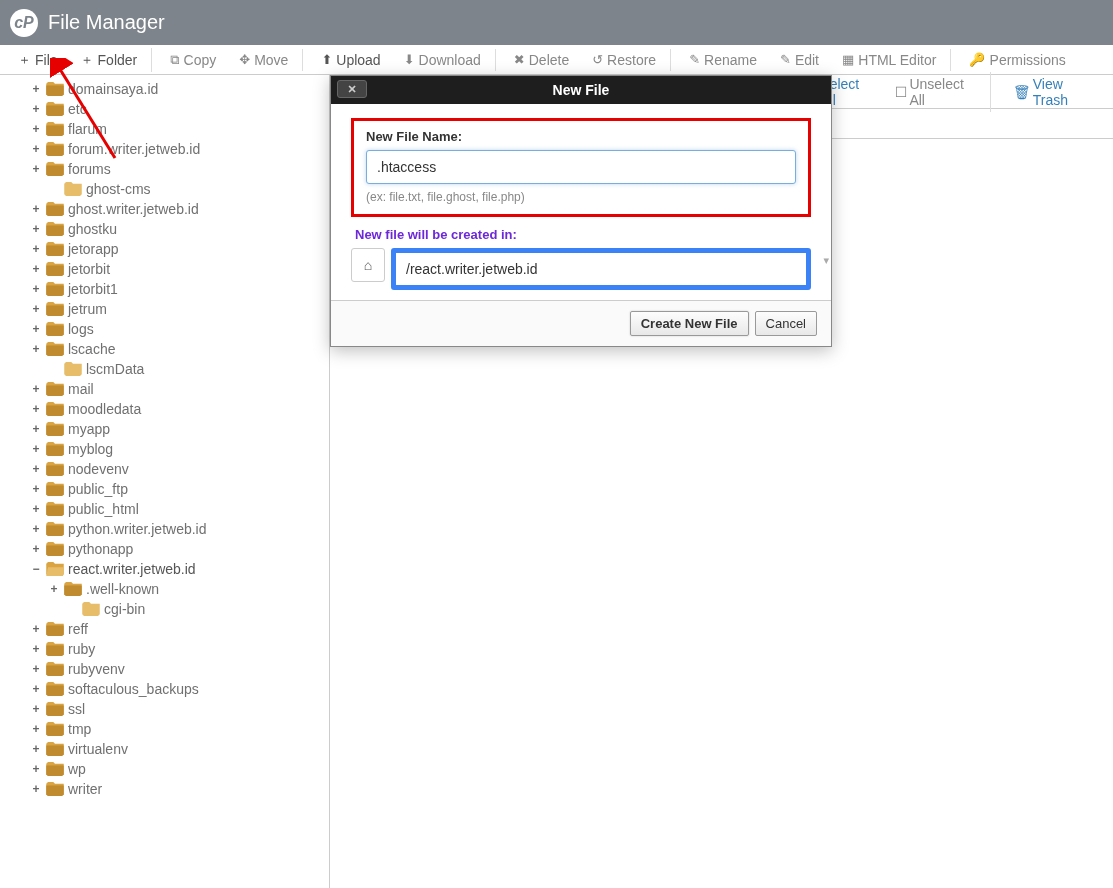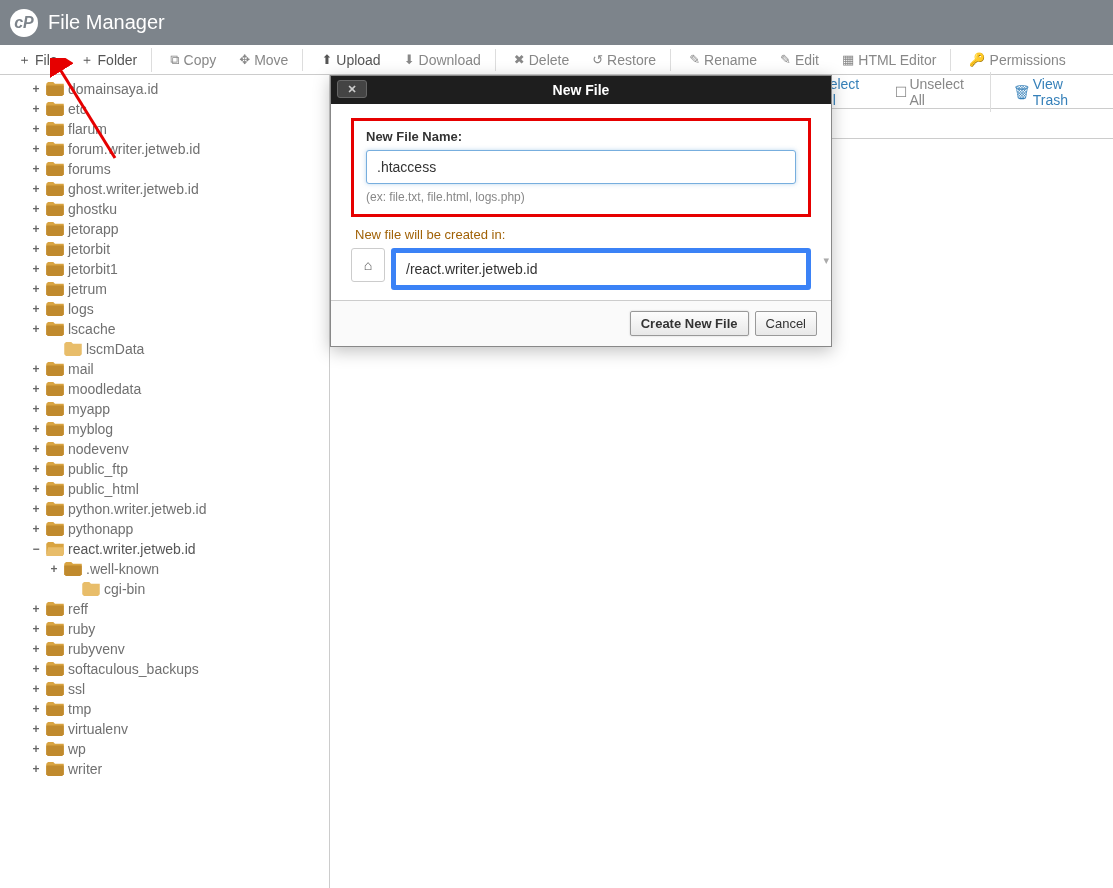--- a/index.html
+++ b/index.html
@@ -34,21 +34,21 @@
 .modal-header { background: #1e1e1e; color: #fff; height: 28px; display: flex; align-items: center; justify-content: center; position: relative; font-weight: bold; font-size: 14px; }
 .modal-close { position: absolute; left: 6px; top: 4px; background: #444; border: 1px solid #666; color: #ccc; width: 30px; height: 18px; display: flex; align-items: center; justify-content: center; font-size: 11px; border-radius: 3px; cursor: pointer; }
 .modal-body { padding: 14px 20px 10px 20px; position: relative; }
 .red-box { border: 3px solid #e60000; padding: 8px 12px 10px 12px; margin-bottom: 10px; }
 .modal-label { font-weight: bold; font-size: 13px; color: #333; margin-bottom: 6px; }
 .modal-input { width: 100%; padding: 8px 10px; border: 1px solid #77aede; border-radius: 3px; font-size: 14px; color: #333; box-shadow: 0 0 4px rgba(119,174,222,0.5); }
 .modal-hint { font-size: 12px; color: #888; margin-top: 6px; }
 .path-row { display: flex; gap: 6px; margin-top: 6px; }
 .home-btn { width: 34px; height: 34px; border: 1px solid #ccc; border-radius: 3px; display: flex; align-items: center; justify-content: center; color: #555; cursor: pointer; }
 .path-input { flex: 1; padding: 8px 10px; border: 5px solid #3b82f6; border-radius: 3px; font-size: 14px; color: #333; }
-.modal-note { font-weight: normal; font-size: 13px; color: #a16207; margin-top: 8px; padding: 0 4px; }
+.modal-note { font-weight: bold; font-size: 13px; color: #6d28d9; margin-top: 8px; padding: 0 4px; }
 .resize-stub { position: absolute; right: 2px; top: 150px; color: #aaa; font-size: 11px; }
 .modal-footer { border-top: 1px solid #ccc; padding: 10px 14px; display: flex; justify-content: flex-end; gap: 6px; background: #fafafa; }
 .btn { padding: 4px 10px; border: 1px solid #999; background: linear-gradient(#fdfdfd,#e8e8e8); font-size: 13px; color: #333; cursor: pointer; border-radius: 2px; text-align: center; }
 .btn.primary { font-weight: bold; box-shadow: 0 0 2px rgba(0,0,0,0.2); }
 .arrow-annotation { position: absolute; top: 58px; left: 50px; pointer-events: none; z-index: 5; }
 </style>
 </head>
 <body>
 
 <div class="header">
@@ -152,20 +152,29 @@
       <div class="tree-item" style="padding-left: 22px;">
         <span class="tree-toggle">+</span>
         <span class="folder-icon">
           <svg viewBox="0 0 20 16">
             <path fill="#d9a441" d="M0 2l2-2h6l2 2h10v12l-2 2H2l-2-2z"></path>
             <path fill="#c08a2e" d="M0 4h20v10l-2 2H2l-2-2z"></path>
           </svg>
         </span>
         <span class="tree-label">forums</span>
       </div>
+      <div class="tree-item" style="padding-left: 40px;">
+        <span class="tree-toggle"></span>
+        <span class="folder-icon">
+          <svg viewBox="0 0 20 16">
+            <path fill="#e8bd6a" d="M0 2l2-2h6l2 2h10v12l-2 2H2l-2-2z"></path>
+          </svg>
+        </span>
+        <span class="tree-label">ghost-cms</span>
+      </div>
       <div class="tree-item" style="padding-left: 22px;">
         <span class="tree-toggle">+</span>
         <span class="folder-icon">
           <svg viewBox="0 0 20 16">
             <path fill="#d9a441" d="M0 2l2-2h6l2 2h10v12l-2 2H2l-2-2z"></path>
             <path fill="#c08a2e" d="M0 4h20v10l-2 2H2l-2-2z"></path>
           </svg>
         </span>
         <span class="tree-label">ghost.writer.jetweb.id</span>
       </div>
@@ -501,21 +510,21 @@
       <div class="modal-header">
         <span class="modal-close">
             <span>✕</span>
           </span>
         <span>New File</span>
       </div>
       <div class="modal-body">
         <div class="red-box">
           <div class="modal-label">New File Name:</div>
           <input class="modal-input" type="text" value=".htaccess" style="">
-          <div class="modal-hint">(ex: file.txt, file.html, logs.php)</div>
+          <div class="modal-hint">(ex: file.txt, file.ghost, file.php)</div>
         </div>
         <div class="modal-note">New file will be created in:</div>
         <div class="path-row">
           <div class="home-btn">
               <span>⌂</span>
             </div>
           <input class="path-input" type="text" value="/react.writer.jetweb.id" style="">
         </div>
         <div class="resize-stub">▾</div>
       </div>

